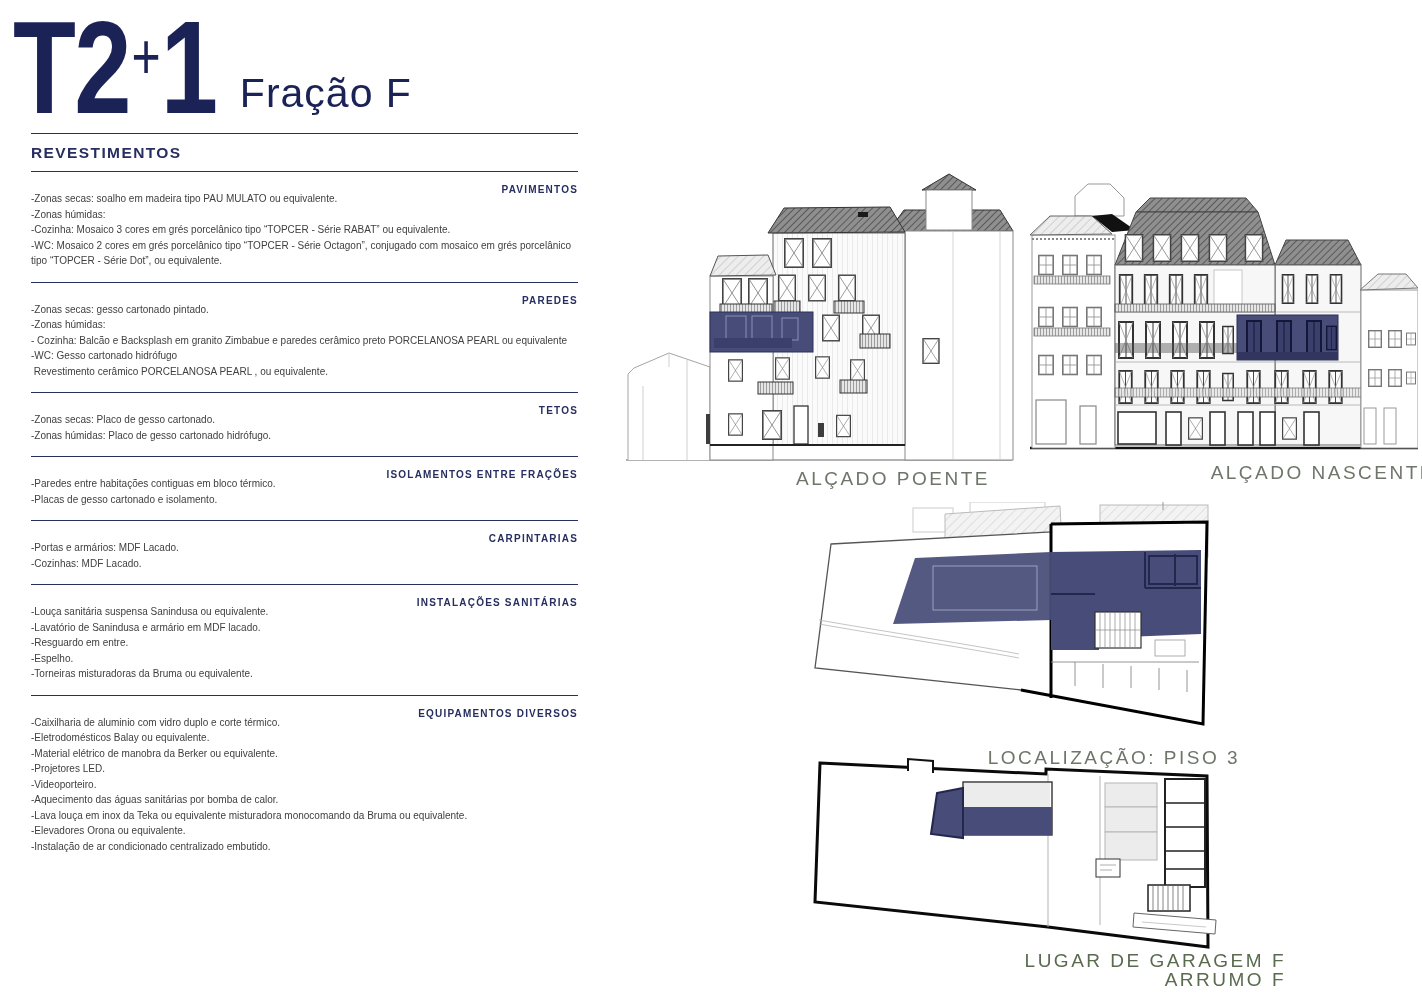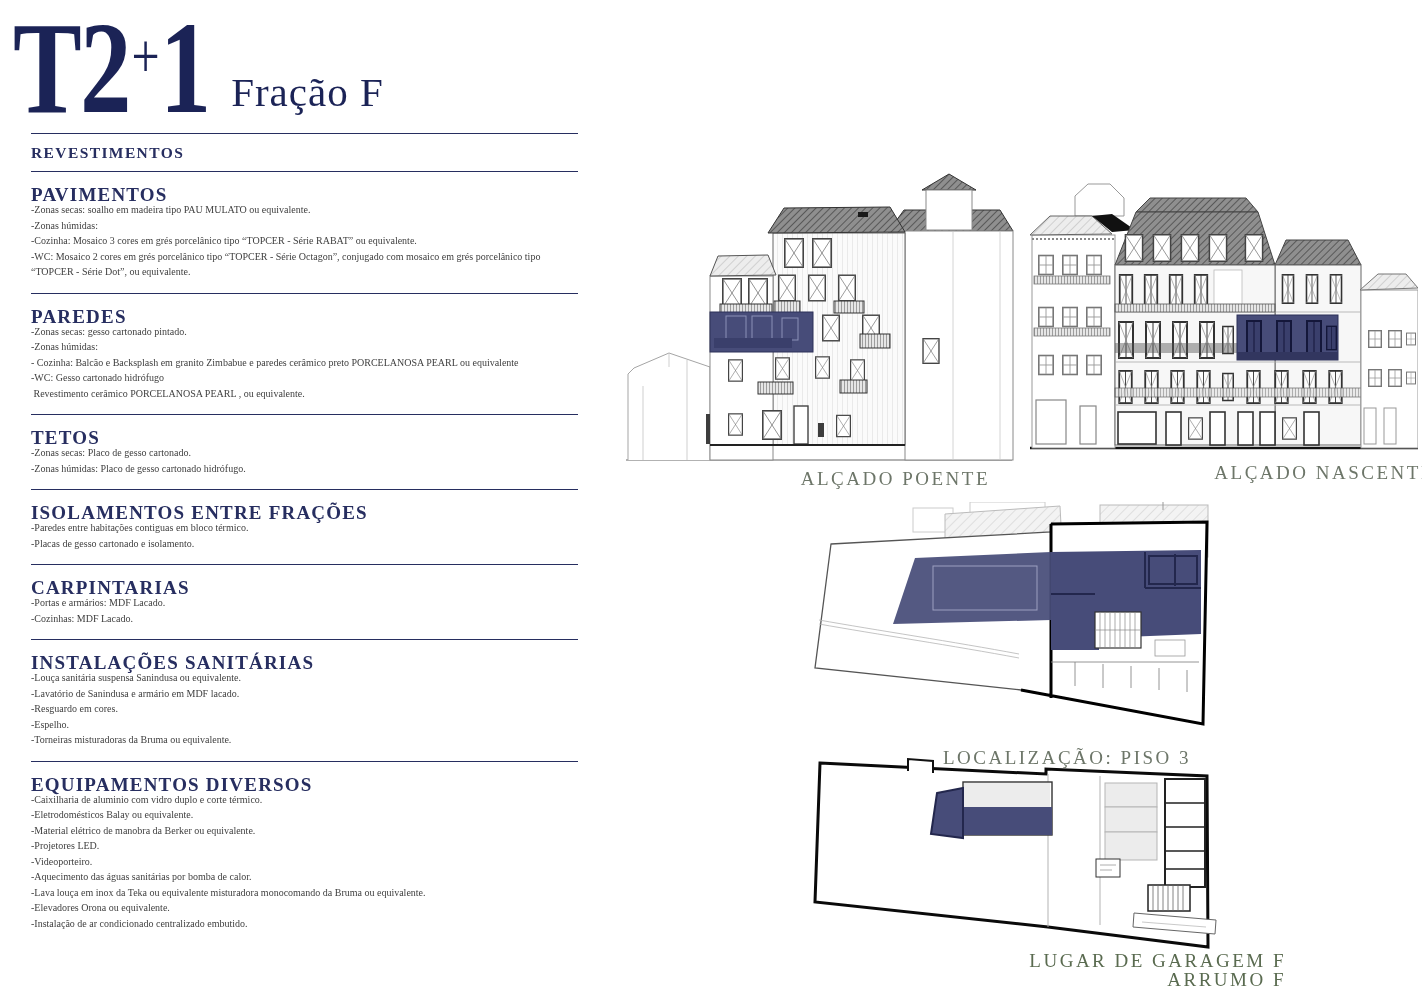--- a/index.html
+++ b/index.html
@@ -1,31 +1,31 @@
 <!DOCTYPE html>
 <html><head>
 <meta charset="utf-8">
 <style>
   html,body{margin:0;padding:0;background:#fff;}
   .canvas{position:relative;width:1422px;height:1000px;background:#fff;overflow:hidden;
-          font-family:Liberation Serif, serif;}
+          font-family:Liberation Sans, sans-serif;}
   
   .brand{position:absolute;left:13px;top:2px;display:flex;align-items:baseline;color:#1b2356;}
   .brand .numerals{display:inline-block;transform:scaleX(.78);transform-origin:left bottom;
                    font-size:132px;font-weight:700;line-height:1;letter-spacing:-2px;white-space:nowrap;}
   .brand .plus{display:inline-block;font-size:64px;font-weight:400;transform:translateY(-34px);margin:0 2px;}
   .brand .frac{font-size:41px;font-weight:500;margin-left:-34px;position:relative;top:-6px;letter-spacing:1px;}
   
   .spec{position:absolute;left:31px;top:133px;width:547px;color:#3a4178;}
   .rule{border-top:1.7px solid #272e60;height:0;}
   .revest{margin:10px 0 9px;text-align:left;font-size:15.5px;font-weight:700;
           letter-spacing:1.4px;color:#272e60;}
   .spec-section{padding:12px 0 13px;border-bottom:1.7px solid #272e60;}
   .spec-section:last-child{border-bottom:none;}
-  .sec-title{margin:0 0 -4px;text-align:left;font-size:19px;font-weight:700;
+  .sec-title{margin:0 0 -4px;text-align:right;font-size:10px;font-weight:700;
              letter-spacing:1.2px;color:#272e60;}
   .sec-body p{margin:0;font-size:10px;line-height:15.5px;white-space:pre-wrap;color:#404040;}
   
   .drw{position:absolute;}
   .drw-label{position:absolute;text-align:right;color:#6d7669;font-size:19px;
              letter-spacing:2.5px;font-weight:500;}
   .drw-label.green2{color:#5a6b50;line-height:19px;}
 </style>
 </head>
 <body>
@@ -128,21 +128,21 @@
             <p>-Portas e armários: MDF Lacado.</p>
             <p>-Cozinhas: MDF Lacado.</p>
           </div>
     </section>
 
     <section class="spec-section">
       <h3 class="sec-title">INSTALAÇÕES SANITÁRIAS</h3>
       <div class="sec-body">
             <p>-Louça sanitária suspensa Sanindusa ou equivalente.</p>
             <p>-Lavatório de Sanindusa e armário em MDF lacado.</p>
-            <p>-Resguardo em cores.</p>
+            <p>-Resguardo em entre.</p>
             <p>-Espelho.</p>
             <p>-Torneiras misturadoras da Bruma ou equivalente.</p>
           </div>
     </section>
 
     <section class="spec-section">
       <h3 class="sec-title">EQUIPAMENTOS DIVERSOS</h3>
       <div class="sec-body">
             <p>-Caixilharia de aluminio com vidro duplo e corte térmico.</p>
             <p>-Eletrodomésticos Balay ou equivalente.</p>
@@ -336,21 +336,21 @@
       <path d="M350,50 V86 M350,86 H406 M256,92 H300 M380,52 V84" stroke="#23274d" stroke-width="2" fill="none"></path>
       <rect x="354" y="54" width="48" height="28" fill="none" stroke="#23274d" stroke-width="2"></rect>
     </g>
 
     <rect x="300" y="110" width="46" height="36" fill="#fff" stroke="#333" stroke-width="1.2"></rect>
     <path d="M305,110 V146 M310,110 V146 M315,110 V146 M320,110 V146 M325,110 V146 M330,110 V146 M335,110 V146 M340,110 V146 M300,128 H346" stroke="#888" stroke-width="0.7" fill="none"></path>
 
     <path d="M256,160 H404 M280,160 V184 M308,162 V186 M336,164 V186 M364,166 V188 M392,168 V190" stroke="#888" stroke-width="0.9" fill="none"></path>
     <rect x="360" y="138" width="30" height="16" fill="none" stroke="#999" stroke-width="0.8"></rect>
   </svg>
-  <div class="drw-label" style="left:771px;top:747px;width:420px">LOCALIZAÇÃO: PISO 3</div>
+  <div class="drw-label" style="left:820px;top:747px;width:420px">LOCALIZAÇÃO: PISO 3</div>
 
   <svg class="drw" style="left:790px;top:757px" width="455" height="195" viewBox="0 0 455 195">
     <polygon points="30,6 256,17 256,12 417,19 418,190 258,170 25,145" fill="#fff" stroke="#0a0a0a" stroke-width="3" stroke-linejoin="miter"></polygon>
     <path d="M118,14 L118,2 L143,4 L143,16" fill="#fff" stroke="#111" stroke-width="2"></path>
     <line x1="258" y1="17" x2="258" y2="170" stroke="#aaa" stroke-width="0.9"></line>
     <line x1="310" y1="19" x2="310" y2="168" stroke="#aaa" stroke-width="0.9"></line>
 
     <g>
       <rect x="173" y="25" width="89" height="53" fill="#fff" stroke="#333" stroke-width="1.4"></rect>
       <rect x="174" y="26" width="86" height="24" fill="#ececec"></rect>

